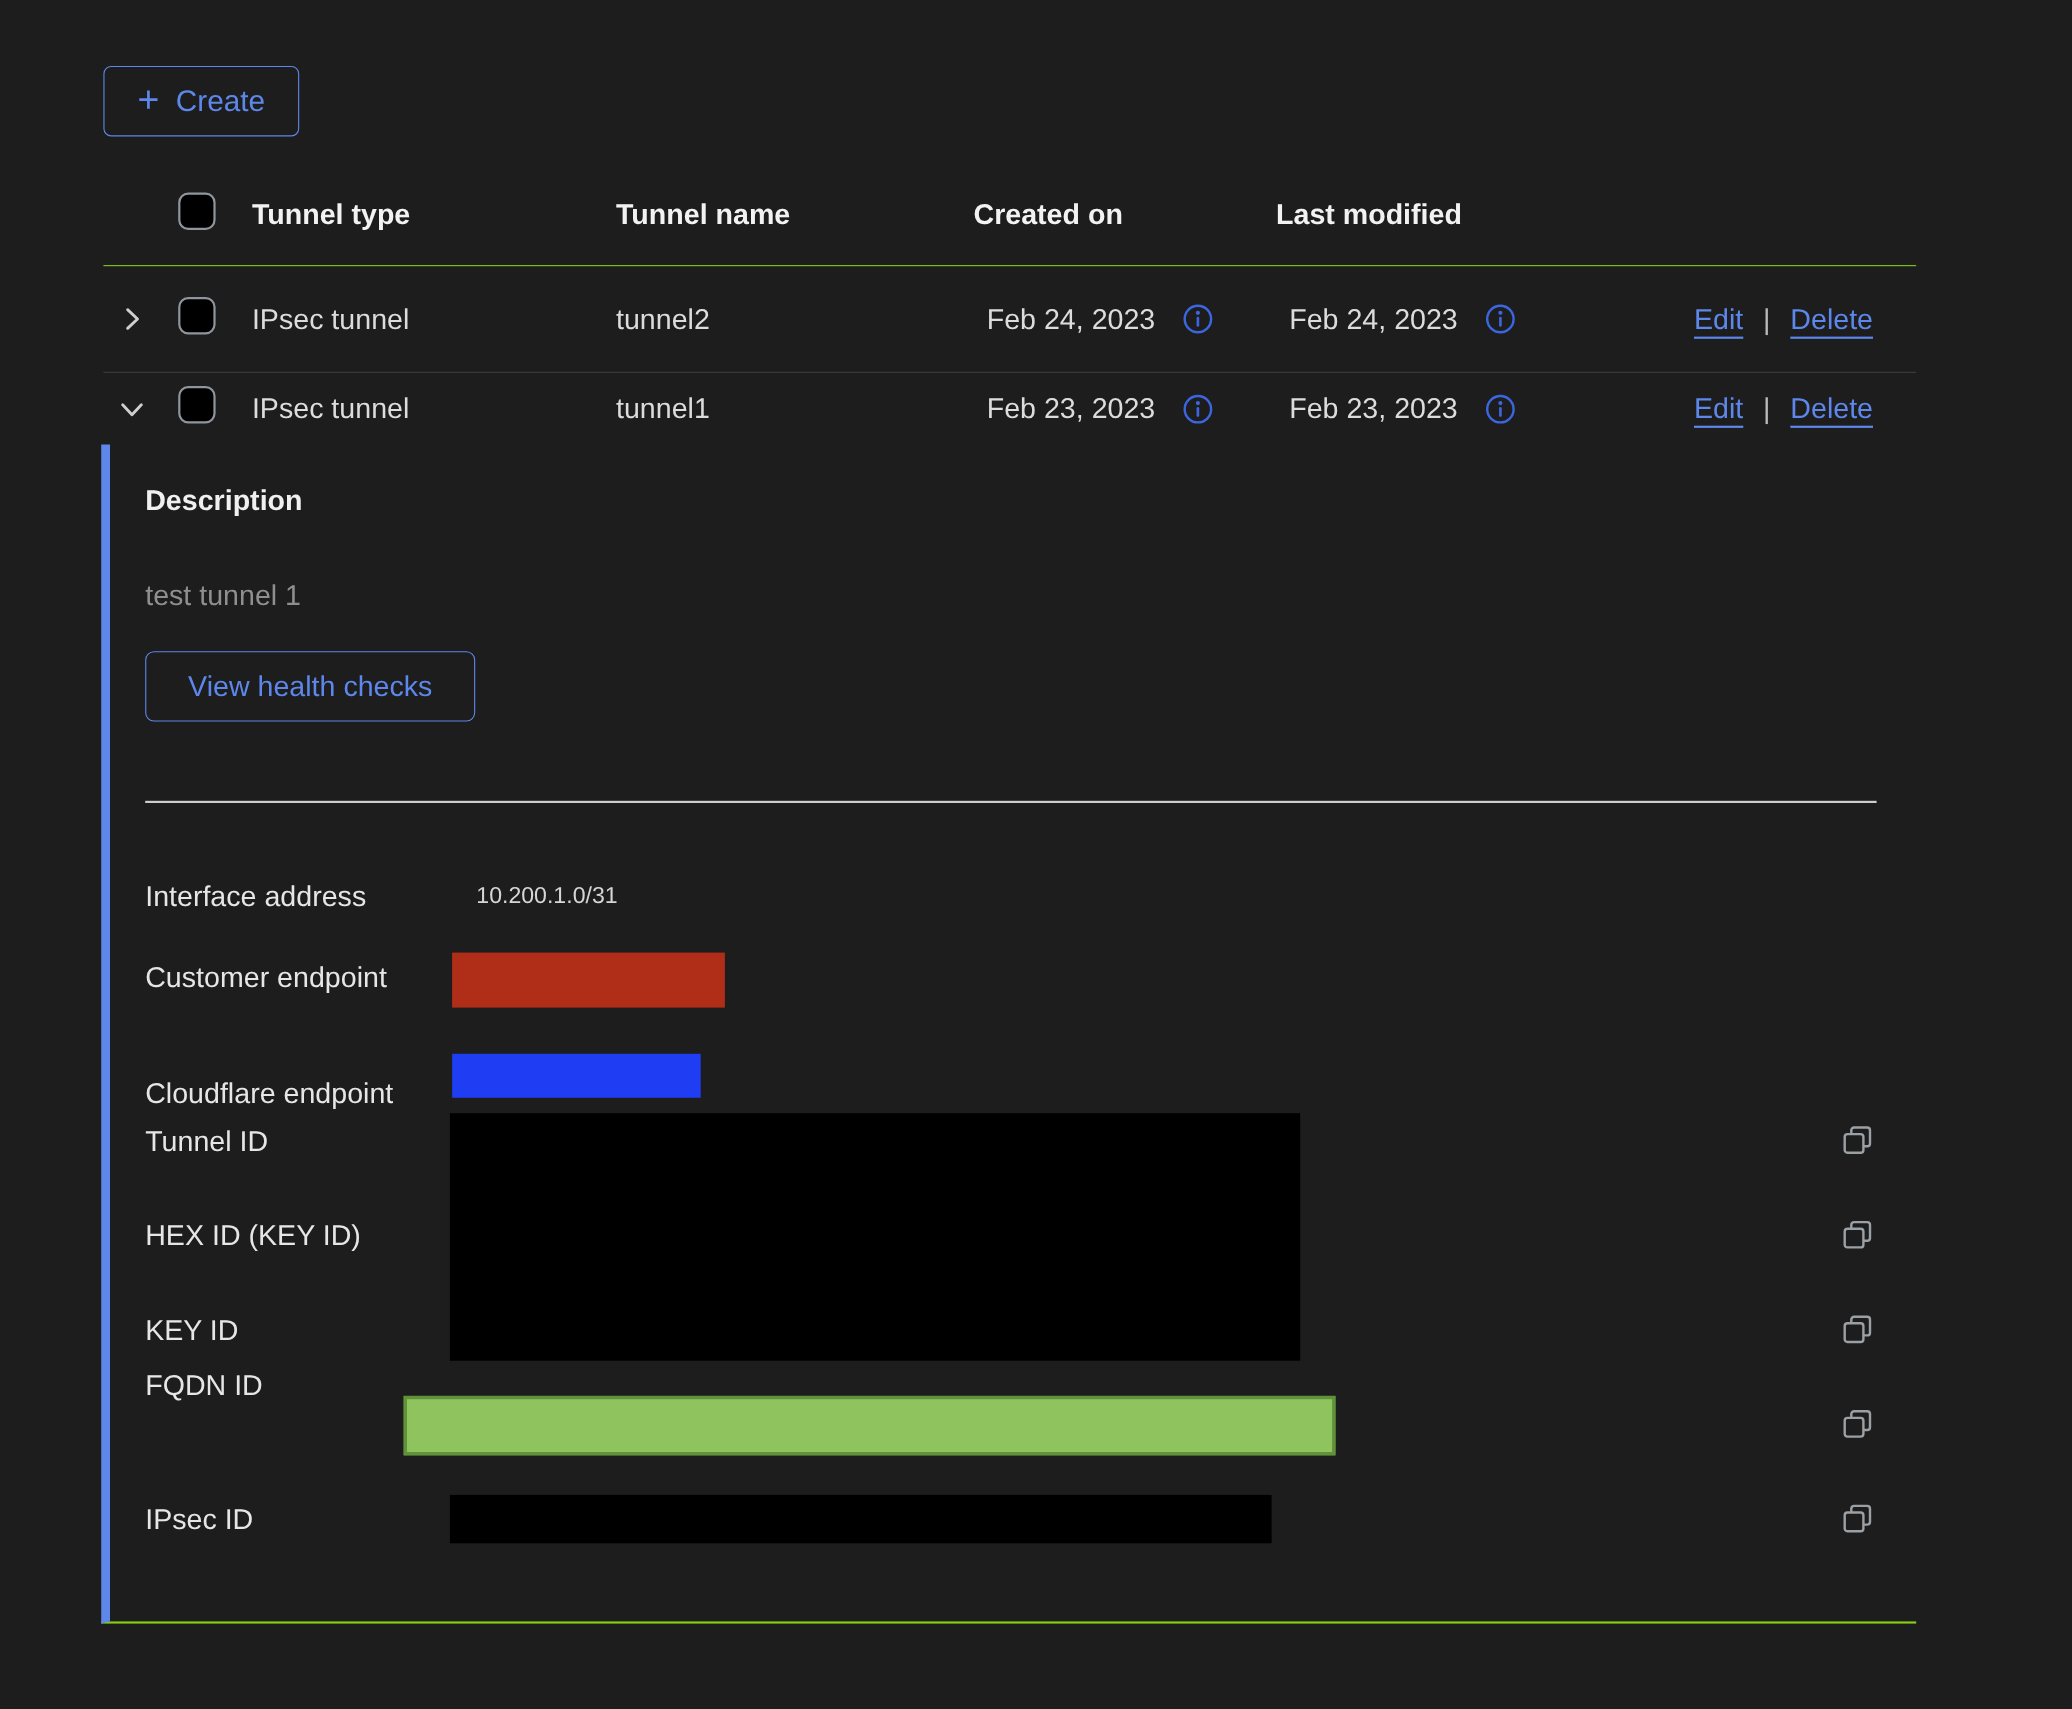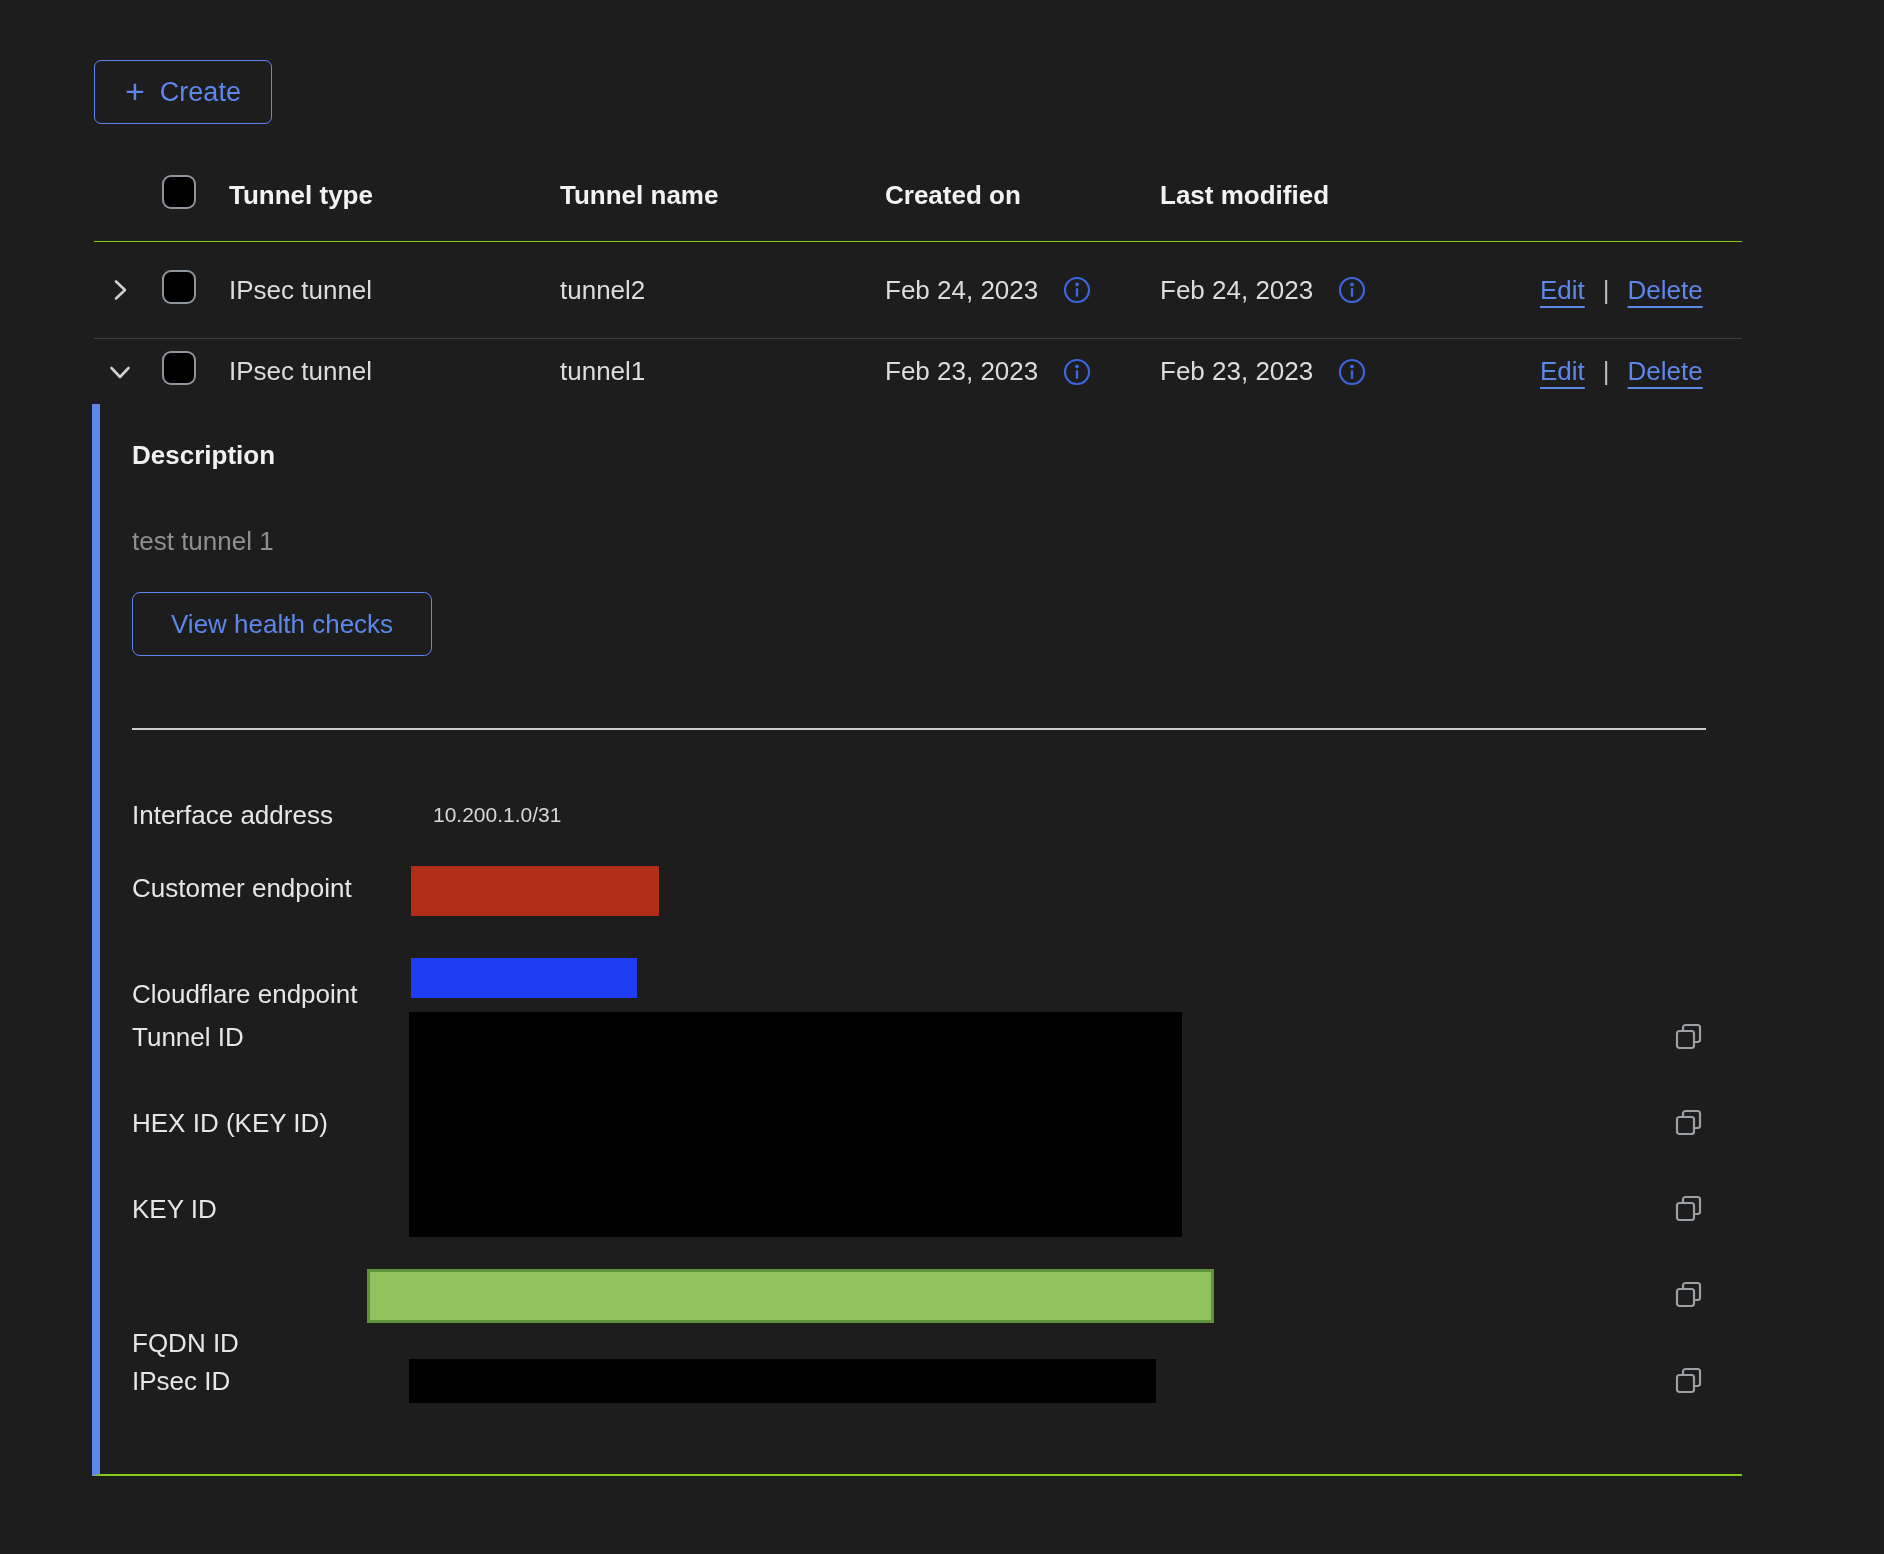--- a/index.html
+++ b/index.html
@@ -38,21 +38,21 @@
   .trow  { font-size:26px; color:#dcdcdc; }
   .trow.r1 { height:97px; border-bottom:1px solid #3d3d3d; }
   .trow.r2 { height:65px; }
 
   .chev-btn { background:none; border:none; padding:0; margin-left:10px; display:flex; align-items:center; cursor:pointer; width:34px; height:34px; }
   .checkbox {
     width:34px; height:34px;
     border:2px solid #8f959c; border-radius:9px;
     background:#000; display:inline-block; cursor:pointer;
   }
-  .datecell { display:flex; align-items:center; gap:24px; }
+  .datecell { display:flex; align-items:center; gap:24px;margin-left:12px; }
   .info-icon { color:var(--info-blue,#3b66e0); display:inline-flex; cursor:pointer; }
   .actions { display:flex; align-items:center; gap:18px; justify-content:flex-start; padding-right:26px; }
   .link {
     color:var(--accent-blue,#5d87ea);
     text-decoration:underline; text-underline-offset:7px;
     background:none; border:none; padding:0;
     font-size:26px; font-family:inherit; cursor:pointer;
   }
   .pipe { color:#b9b9b9; font-size:26px; }
 
@@ -194,21 +194,21 @@
     <div class="rb-red" style="left:311px;top:462px;width:248px;height:50px;"></div>
 
     <div class="dlabel" style="top:575px;">Cloudflare endpoint</div>
     <div class="rb-blue" style="left:311px;top:554px;width:226px;height:40px;"></div>
 
     <div class="dlabel" style="top:618px;">Tunnel ID</div>
     <div class="dlabel" style="top:704px;">HEX ID (KEY ID)</div>
     <div class="dlabel" style="top:790px;">KEY ID</div>
     <div class="rb-black" style="left:309px;top:608px;width:773px;height:225px;"></div>
 
-    <div class="dlabel" style="top:924px;">FQDN ID</div>
+    <div class="dlabel" style="top:840px;">FQDN ID</div>
     <div class="rb-green" style="left:267px;top:865px;width:847px;height:54px;"></div>
 
     <div class="dlabel" style="top:962px;">IPsec ID</div>
     <div class="rb-black" style="left:309px;top:955px;width:747px;height:44px;"></div>
 
     <button class="copy-btn" style="top:616px;">
       <svg width="34" height="34" viewBox="0 0 34 34">
           <rect x="11" y="5" width="17" height="17" rx="2.5" fill="none" stroke="#9aa0a4" stroke-width="2.2"></rect>
           <rect x="5" y="11" width="17" height="17" rx="2.5" fill="#1d1d1d" stroke="#9aa0a4" stroke-width="2.2"></rect>
         </svg>

